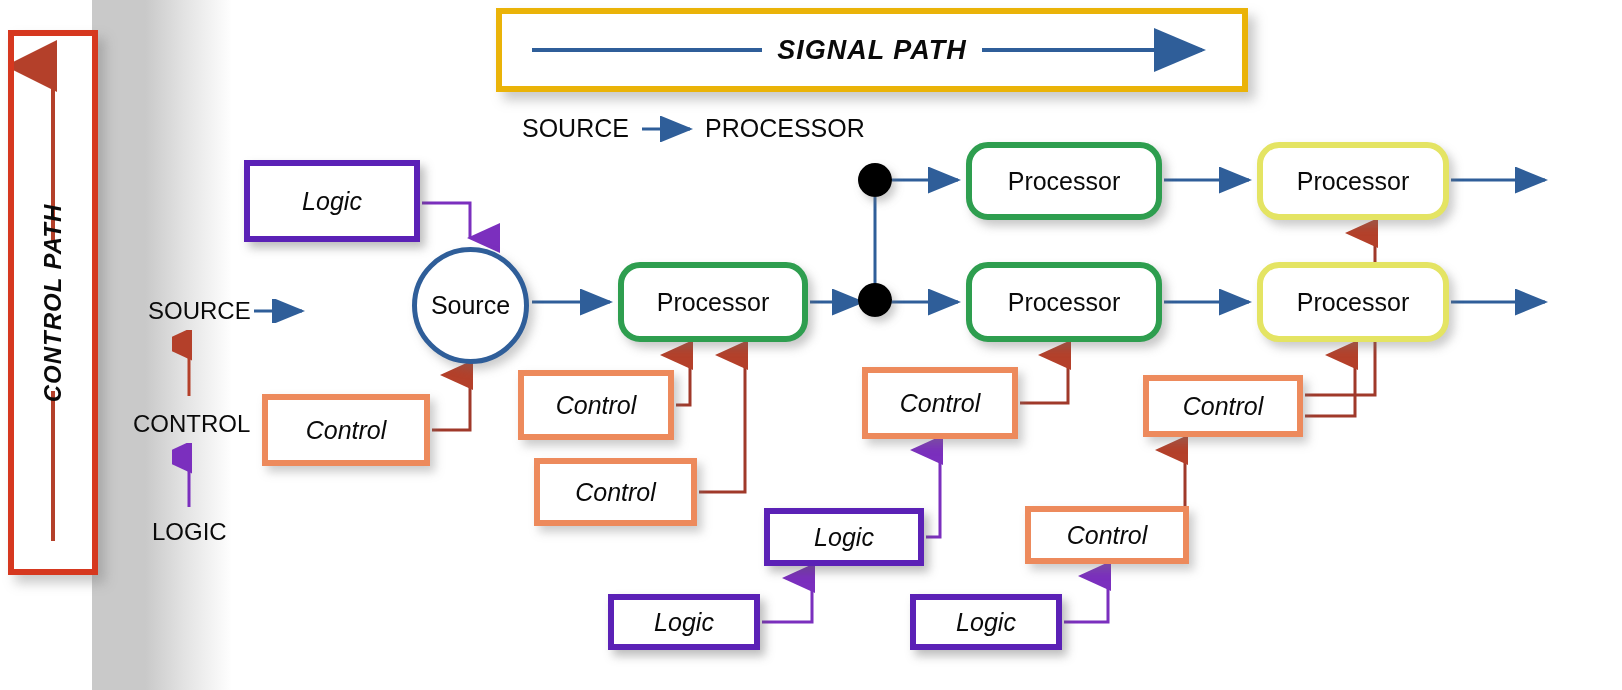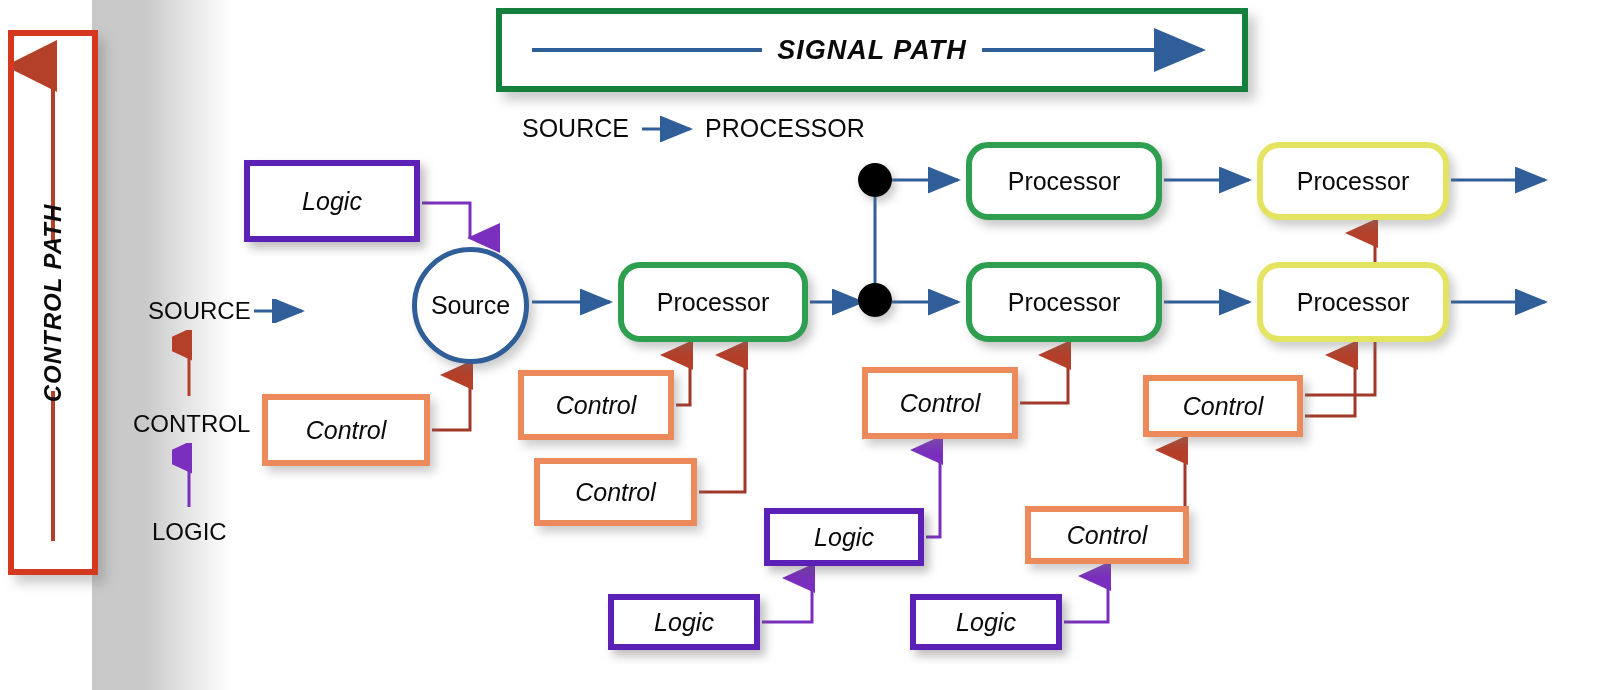--- a/index.html
+++ b/index.html
@@ -28,21 +28,21 @@
   .proc-green{border:6px solid #2E9E4F;border-radius:22px;box-shadow:5px 6px 10px rgba(110,110,110,.38);}
   .proc-yellow{border:6px solid #E4E463;border-radius:22px;box-shadow:5px 6px 10px rgba(120,120,120,.38);}
   .proc-green span,.proc-yellow span{font-size:25px;color:#0a0a0a;}
 
   .source{border:5px solid #2F5E99;border-radius:50%;box-shadow:5px 6px 10px rgba(110,110,110,.35);}
   .source span{font-size:25px;color:#0a0a0a;}
 
   
   .banner-signal{
     position:absolute;left:496px;top:8px;width:752px;height:84px;
-    border:6px solid #15803d;background:#ffffff;box-sizing:border-box;
+    border:6px solid #eab308;background:#ffffff;box-sizing:border-box;
     box-shadow:7px 8px 11px rgba(120,120,120,.40);z-index:6;
   }
   .banner-signal .btxt{
     position:absolute;left:0;top:0;width:100%;height:100%;
     display:flex;align-items:center;justify-content:center;
     font-style:italic;font-weight:bold;font-size:27px;letter-spacing:1px;color:#0a0a0a;
   }
 
   .banner-control{
     position:absolute;left:8px;top:30px;width:90px;height:545px;

